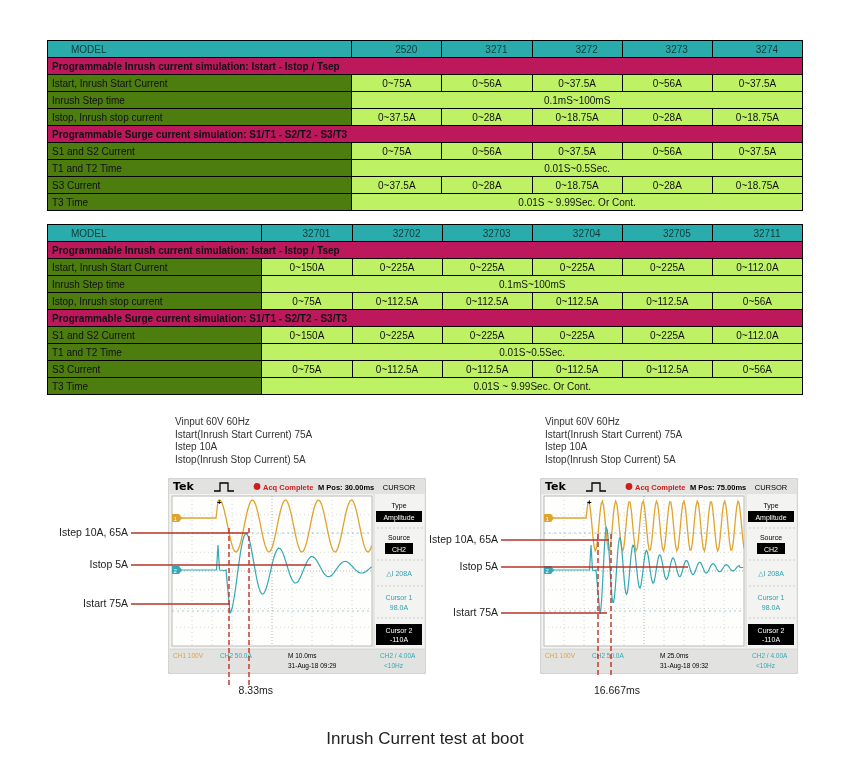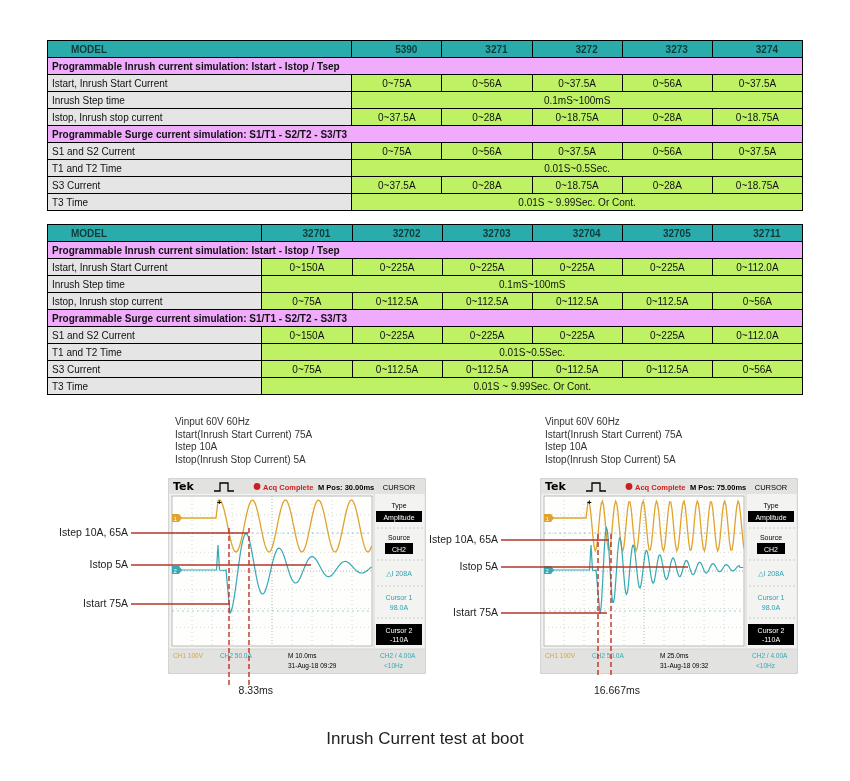--- a/index.html
+++ b/index.html
@@ -3,25 +3,25 @@
 <meta charset="utf-8">
 <style>
   html,body{margin:0;padding:0;background:#ffffff;}
   #page{position:relative;width:850px;height:781px;background:#ffffff;overflow:hidden;
         font-family:"Liberation Sans",sans-serif;color:#111;}
 
   
   table.spec{position:absolute;left:47px;border-collapse:collapse;width:756px;
              font-size:10px;line-height:11px;table-layout:fixed;}
   table.spec th,table.spec td{border:1px solid #000;padding:2px 4px;height:12px;}
-  table.spec th{background:#2bacac;font-weight:bold;color:#103a3a;text-align:center;padding-left:23px;}
+  table.spec th{background:#2bacac;font-weight:normal;color:#103a3a;text-align:center;padding-left:23px;}
   table.spec th.lbl{text-align:left;}
-  table.spec td.lbl{text-align:left;background:#e5e5e5;}
+  table.spec td.lbl{text-align:left;background:#4d7c0f;}
   table.spec td.val{text-align:center;background:#bef264;}
-  table.spec tr.sec td{background:#f0abfc;font-weight:bold;color:#111;text-align:left;}
+  table.spec tr.sec td{background:#be185d;font-weight:bold;color:#111;text-align:left;}
   table[data-table="0"]{top:40px;}
   table[data-table="1"]{top:224px;}
   table[data-table="0"] col.c0{width:40.3%;}
   table[data-table="1"] col.c0{width:28.4%;}
 
   
   .settings{position:absolute;width:250px;font-size:10px;line-height:12.6px;color:#333;}
   .settings span{display:block;}
   #settings-left{left:175px;top:416px;}
   #settings-right{left:545px;top:416px;}
@@ -49,21 +49,21 @@
         <col class="c0">
         <col>
         <col>
         <col>
         <col>
         <col>
       </colgroup>
       <tbody>
         <tr>
           <th class="lbl">MODEL</th>
-          <th class="">5390</th>
+          <th class="">2520</th>
           <th class="">3271</th>
           <th class="">3272</th>
           <th class="">3273</th>
           <th class="">3274</th>
         </tr>
         <tr class="sec">
           <td colspan="6">Programmable Inrush current simulation: Istart - Istop / Tsep</td>
         </tr>
         <tr>
           <td class="lbl">Istart, Inrush Start Current</td>

